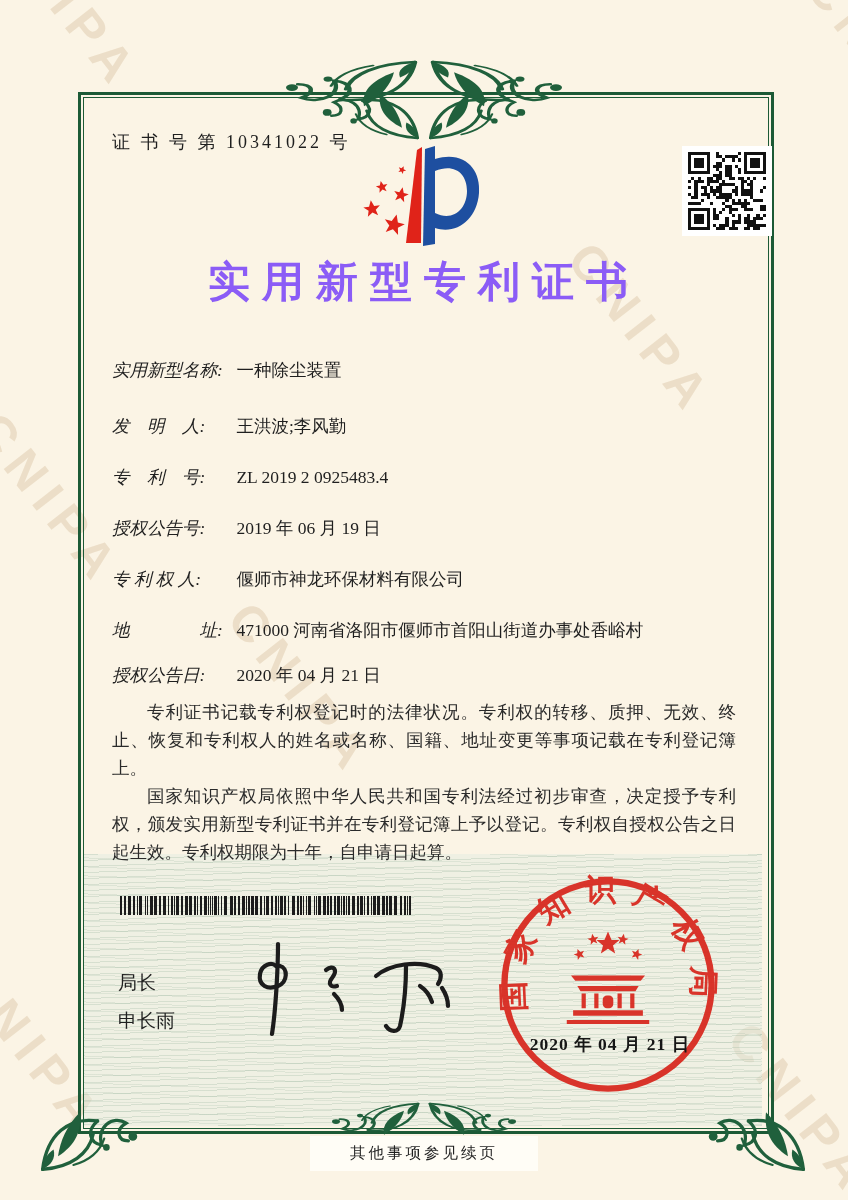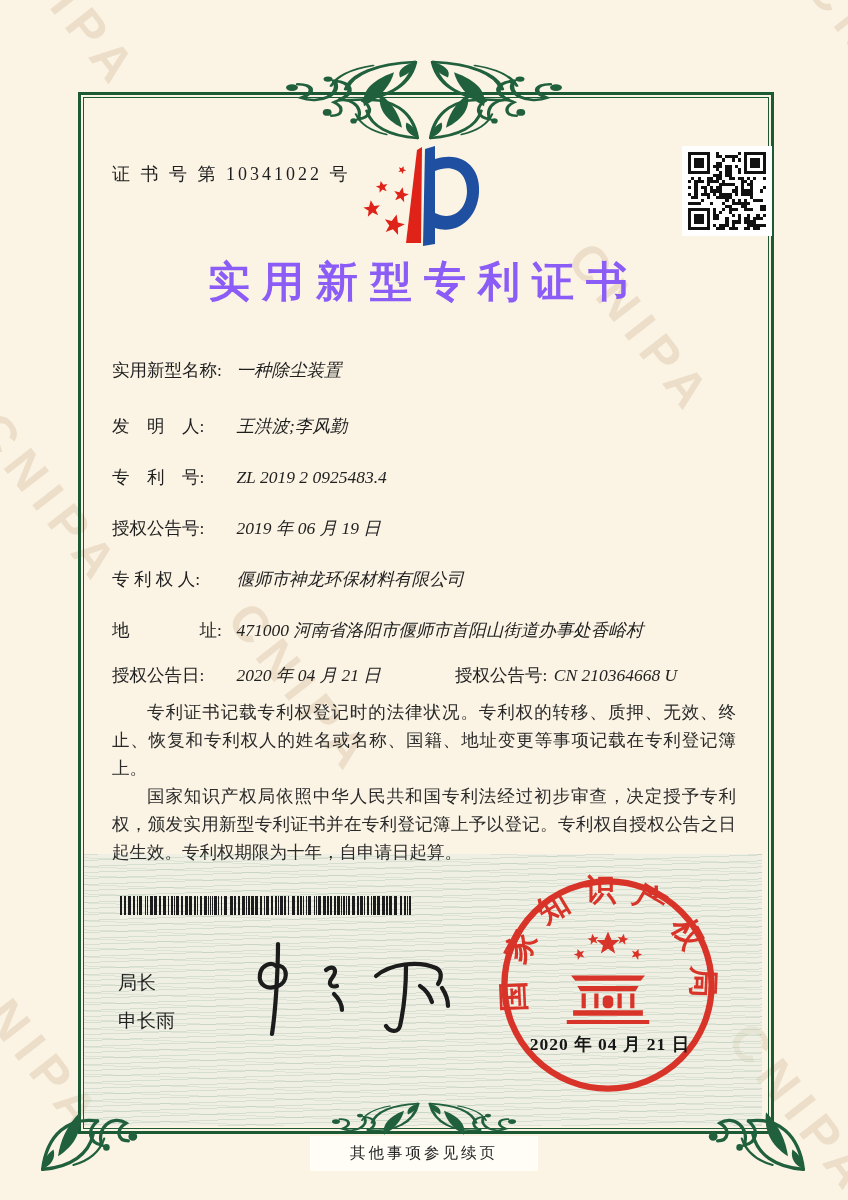--- a/index.html
+++ b/index.html
@@ -23,31 +23,31 @@
       repeating-linear-gradient(182deg, rgba(140,172,148,.18) 0 1px, transparent 1px 9px);
     background-color:rgba(224,234,223,.45);
   }
   
   .frame{position:absolute;left:78px;top:92px;width:690px;height:1036px;
     border:3px solid #1c5a36;z-index:2;}
   .frame-inner{position:absolute;inset:2px;border:1px solid #1c5a36;}
   .ornament{position:absolute;z-index:3;pointer-events:none;}
   
   .content{position:absolute;inset:0;z-index:4;}
-  .cert-no{position:absolute;left:112px;top:162px;font-size:18px;letter-spacing:3px;}
+  .cert-no{position:absolute;left:112px;top:130px;font-size:18px;letter-spacing:3px;}
   .logo{position:absolute;left:356px;top:146px;}
   .qr{position:absolute;left:682px;top:146px;}
   .title{
     position:absolute;left:0;top:254px;width:100%;text-align:center;
     font-size:42px;font-weight:bold;letter-spacing:12px;color:#8b5cf6;
   }
   .fields{position:absolute;left:112px;top:350px;width:630px;font-size:17.5px;}
   .frow{position:absolute;left:0;white-space:nowrap;}
-  .flabel{display:inline-block;min-width:118px;}
-  .fvalue{margin-left:2px;font-style:italic;}
+  .flabel{display:inline-block;min-width:118px;font-style:italic;}
+  .fvalue{margin-left:2px;}
   .frow2-label{position:absolute;left:343px;}
   .body-text{
     position:absolute;left:112px;top:698px;width:624px;
     font-size:17.5px;line-height:1.6;text-align:justify;color:#2a2a2a;
   }
   .body-text p{margin:0;text-indent:2em;}
   .barcode{position:absolute;left:120px;top:896px;}
   .signer{position:absolute;left:118px;top:964px;font-size:19px;line-height:2.0;}
   .signature{position:absolute;left:238px;top:936px;}
   .seal{position:absolute;left:497px;top:874px;}
@@ -371,24 +371,20 @@
         <span class="flabel">专 利 权 人:</span>
         <span class="fvalue">偃师市神龙环保材料有限公司</span>
       </div>
       <div class="frow" style="top:268px">
         <span class="flabel">地　　　　址:</span>
         <span class="fvalue">471000 河南省洛阳市偃师市首阳山街道办事处香峪村</span>
       </div>
       <div class="frow" style="top:313px">
         <span class="flabel">授权公告日:</span>
         <span class="fvalue">2020 年 04 月 21 日</span>
-        <span class="frow2-label">
-          <span>授权公告号:</span>
-          <span class="fvalue">CN 210364668 U</span>
-        </span>
       </div>
     </div>
 
     <div class="body-text">
       <p>专利证书记载专利权登记时的法律状况。专利权的转移、质押、无效、终止、恢复和专利权人的姓名或名称、国籍、地址变更等事项记载在专利登记簿上。</p>
       <p>国家知识产权局依照中华人民共和国专利法经过初步审查，决定授予专利权，颁发实用新型专利证书并在专利登记簿上予以登记。专利权自授权公告之日起生效。专利权期限为十年，自申请日起算。</p>
     </div>
 
     <svg class="barcode" id="barcode-svg" width="296" height="19" viewBox="0 0 296 19" shape-rendering="crispEdges">
       <g id="barcode-bars" fill="#1c1c1c">

